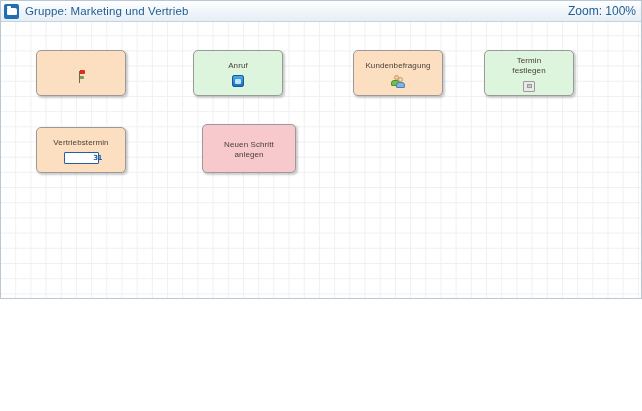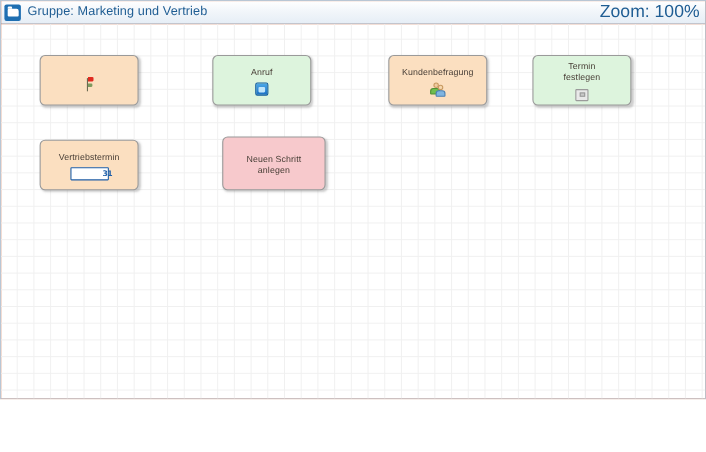--- a/index.html
+++ b/index.html
@@ -6,24 +6,24 @@
     margin: 0;
     padding: 0;
     background: #ffffff;
   }
   body {
     font-family: "Liberation Sans", sans-serif;
   }
   #app {
     position: relative;
     width: 642px;
-    height: 363px;
+    height: 299px;
     box-sizing: border-box;
     border: 1px solid #b9c6d4;
-    background: #c2410c;
+    background: #15803d;
     overflow: hidden;
   }
 
   
   #titlebar {
     position: absolute;
     left: 0; top: 0;
     width: 642px;
     height: 21px;
     box-sizing: border-box;
@@ -58,21 +58,21 @@
     border-radius: 1px 1px 0 0;
   }
   #win-title {
     font-size: 11.5px;
     color: #1f5d93;
     letter-spacing: .1px;
     white-space: nowrap;
   }
   #zoom-label {
     margin-left: auto;
-    font-size: 16px;
+    font-size: 12px;
     color: #1f5d93;
     white-space: nowrap;
   }
 
   
   #canvas {
     position: absolute;
     left: 0; top: 21px;
     width: 642px;
     height: 389px;

